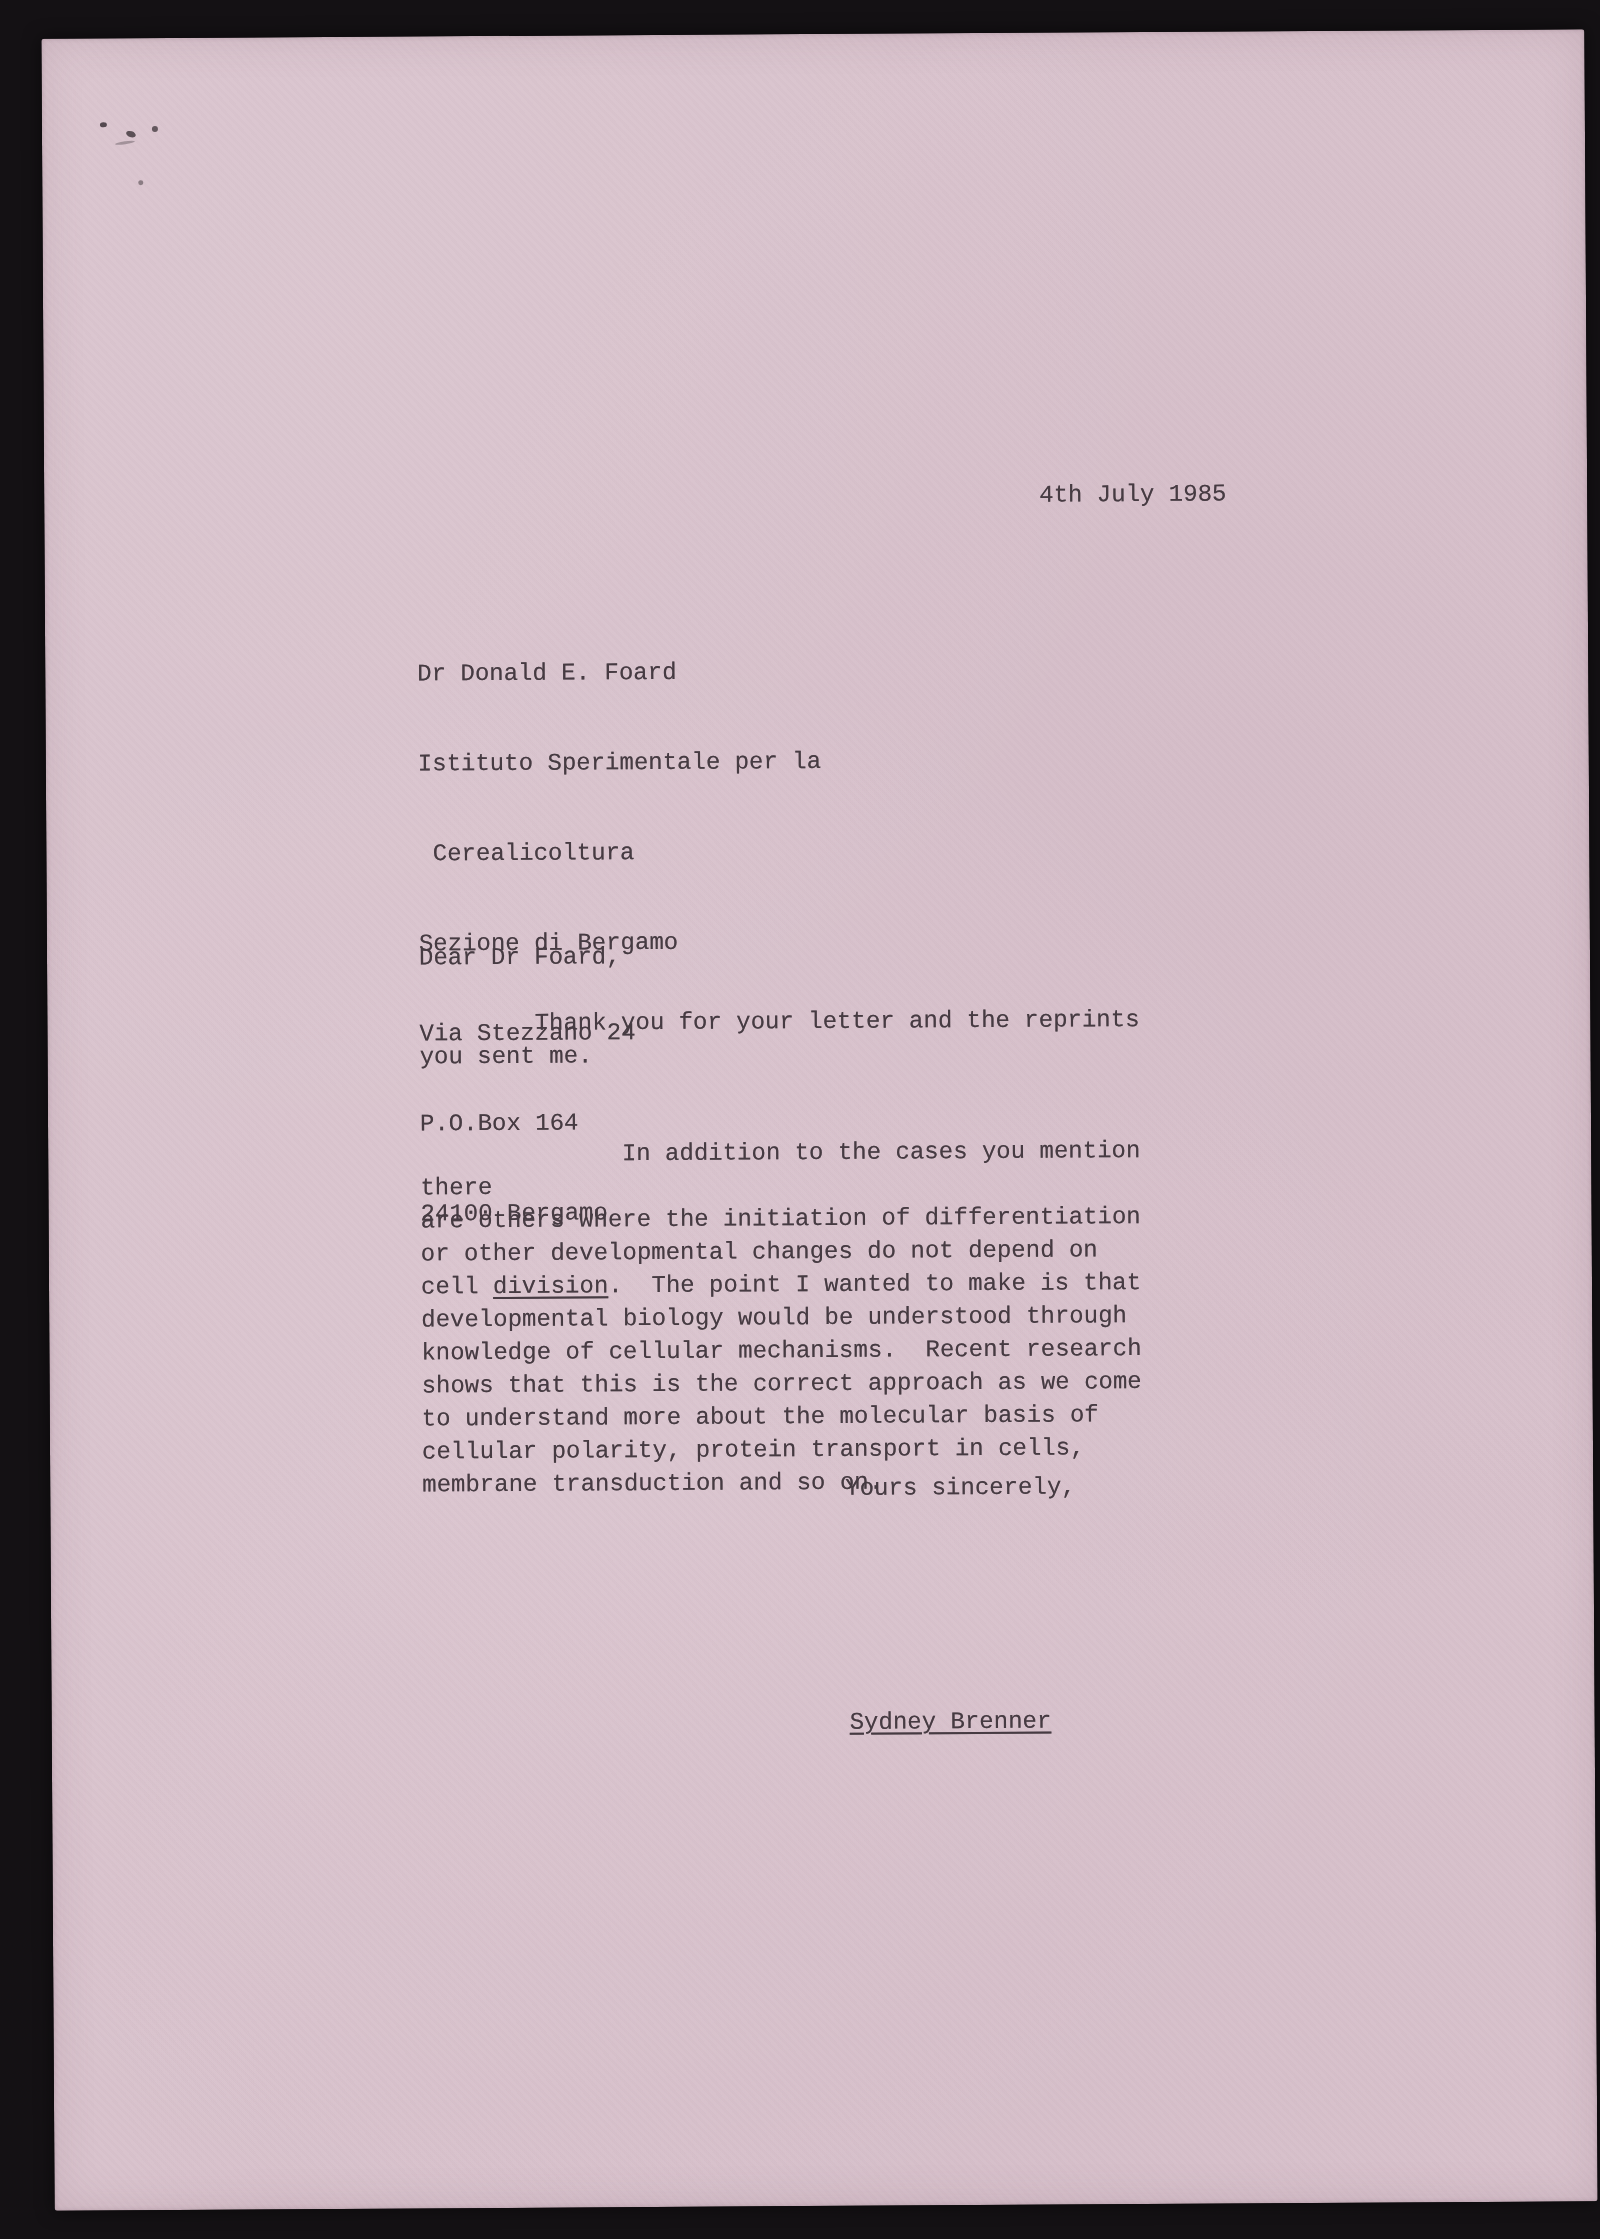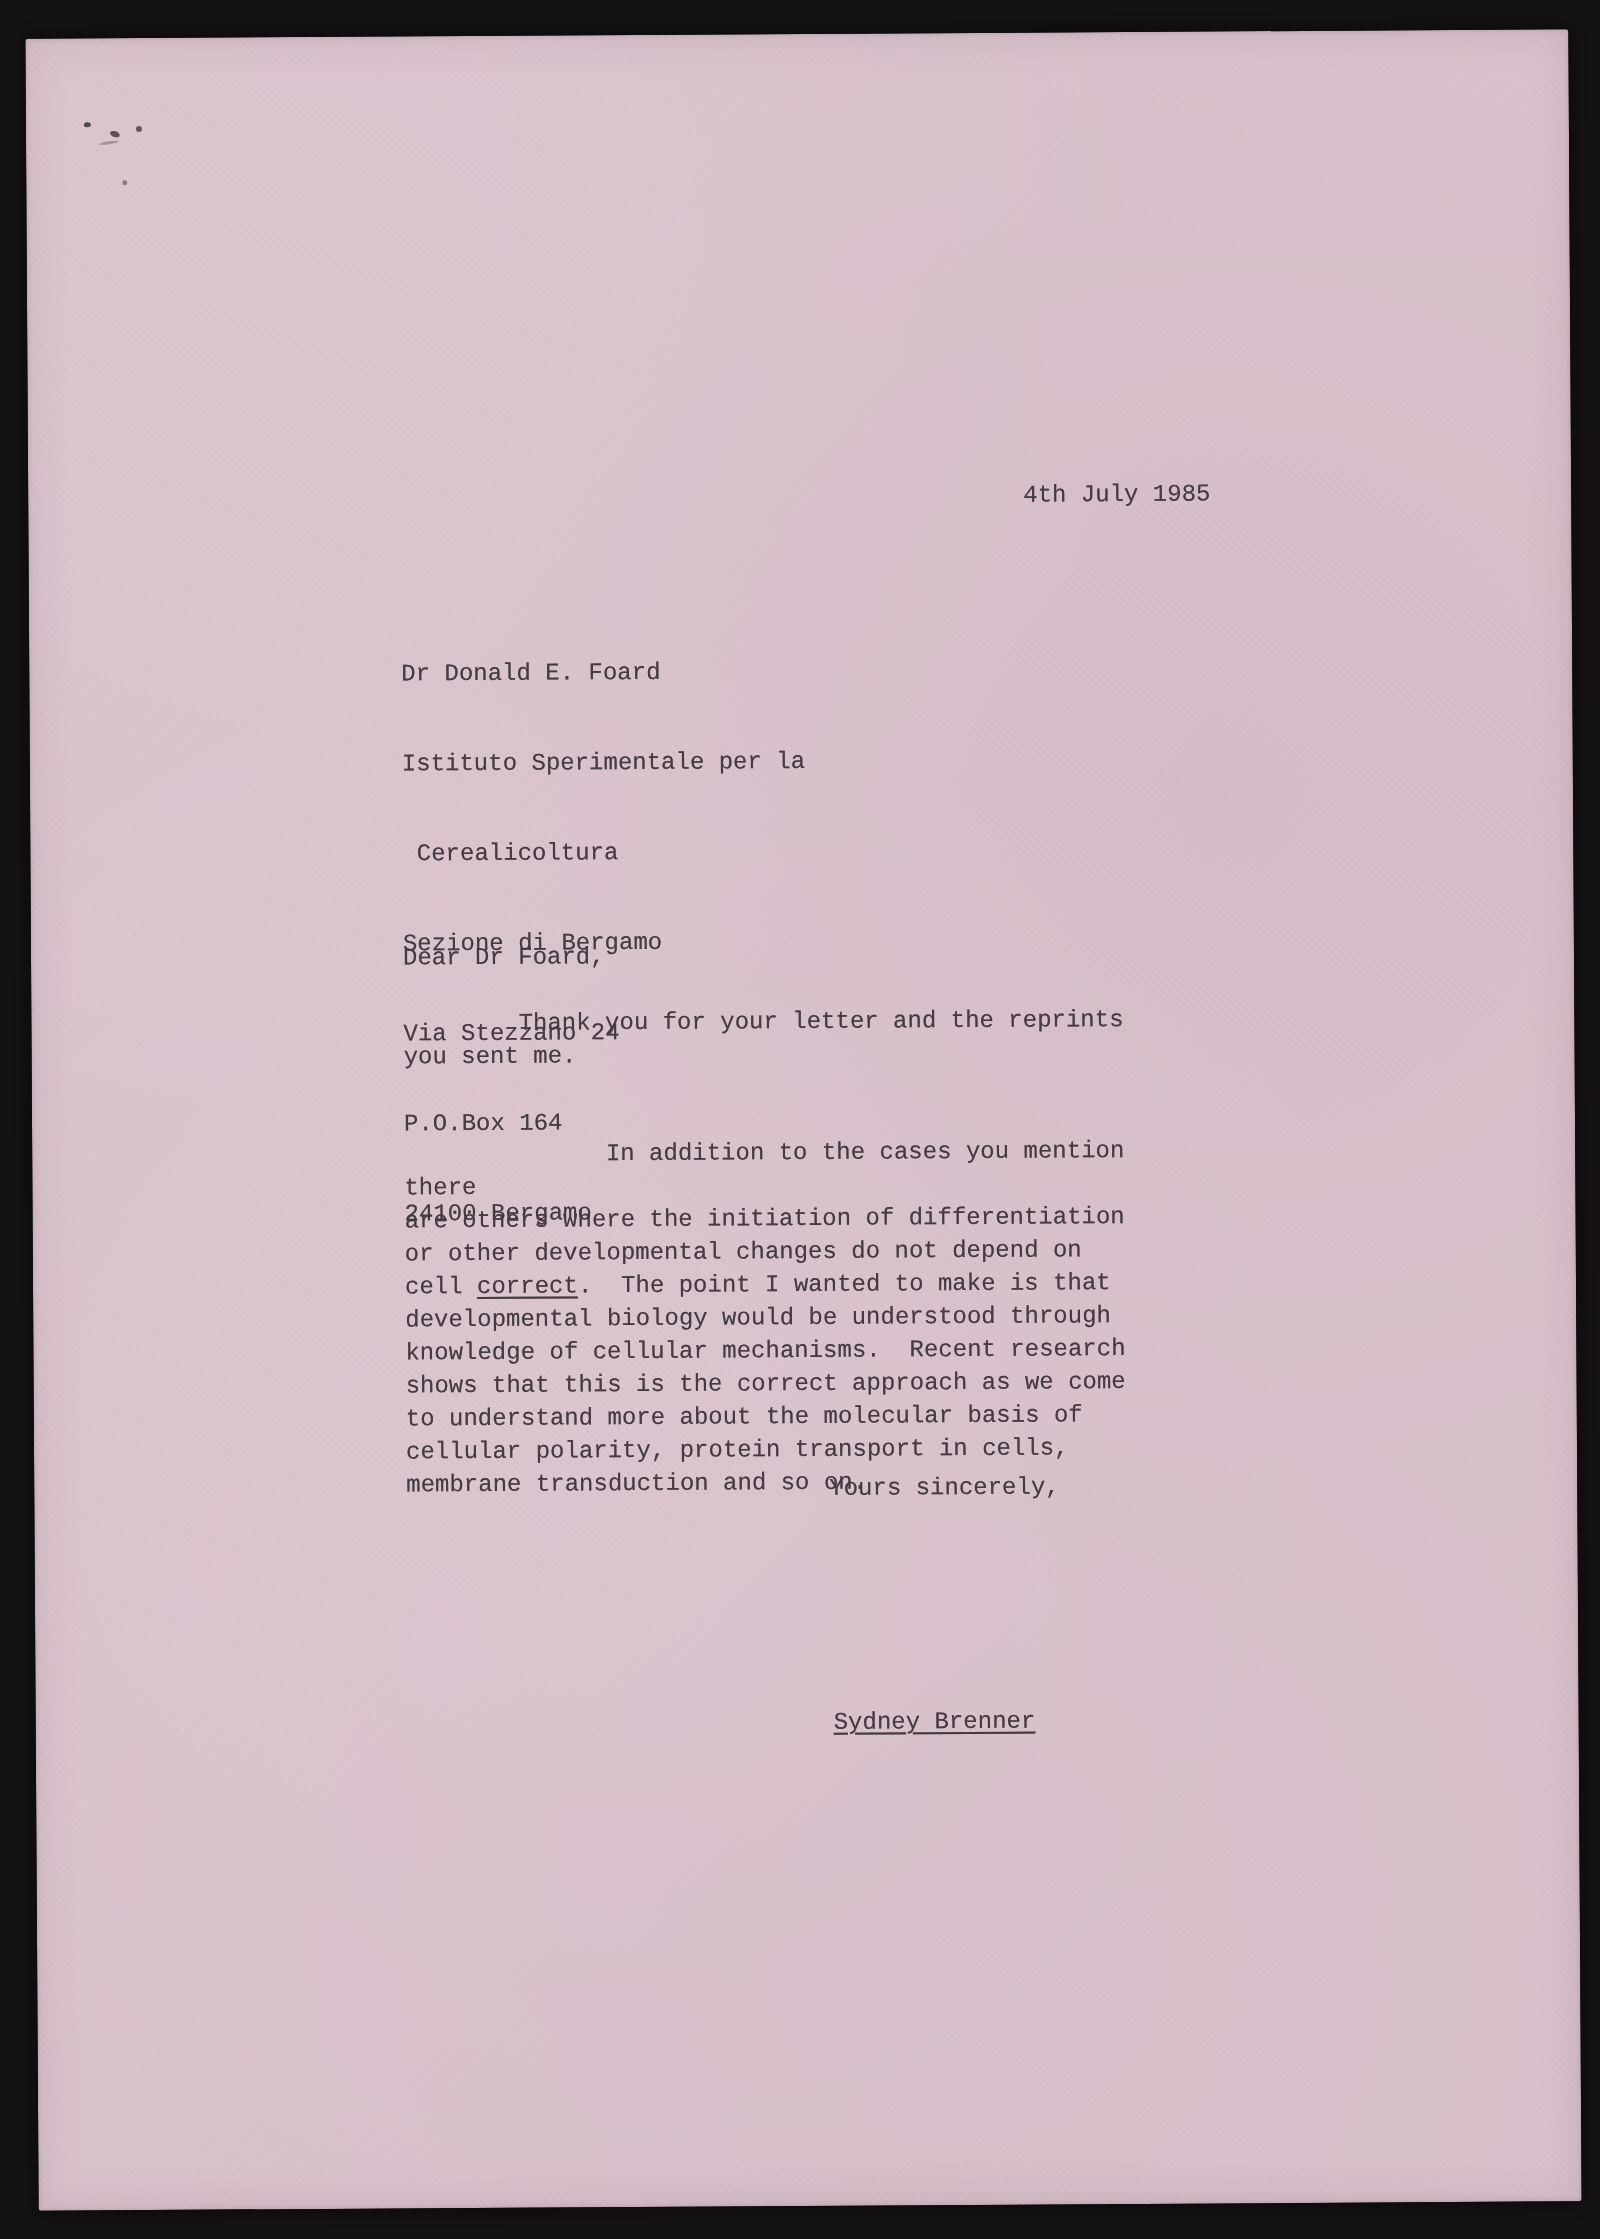--- a/index.html
+++ b/index.html
@@ -10,20 +10,21 @@
     width: 1600px;
     height: 2239px;
     background: #141114;
     position: relative;
     overflow: hidden;
     font-family: "Liberation Mono", "DejaVu Sans Mono", monospace;
   }
   .scene {
     position: absolute;
     inset: 0;
+    margin-left: 16px;
   }
   .paper {
     position: absolute;
     left: 32px;
     top: 34px;
     width: 1543px;
     height: 2172px;
     background-color: #d8c2cc;
     background-image:
       radial-gradient(circle at 18% 12%, rgba(255,255,255,0.07), transparent 40%),
@@ -128,21 +129,21 @@
 
     <div class="txt salutation">Dear Dr Foard,</div>
 
     <div class="txt para1">        Thank you for your letter and the reprints
 you sent me.</div>
 
     <div class="txt para2">
       <span>        In addition to the cases you mention there
 are others where the initiation of differentiation
 or other developmental changes do not depend on
-cell </span><span class="uline">correct</span><span>.  The point I wanted to make is that
+cell </span><span class="uline">division</span><span>.  The point I wanted to make is that
 developmental biology would be understood through
 knowledge of cellular mechanisms.  Recent research
 shows that this is the correct approach as we come
 to understand more about the molecular basis of
 cellular polarity, protein transport in cells,
 membrane transduction and so on.</span>
     </div>
 
     <div class="txt closing">Yours sincerely,</div>
 

